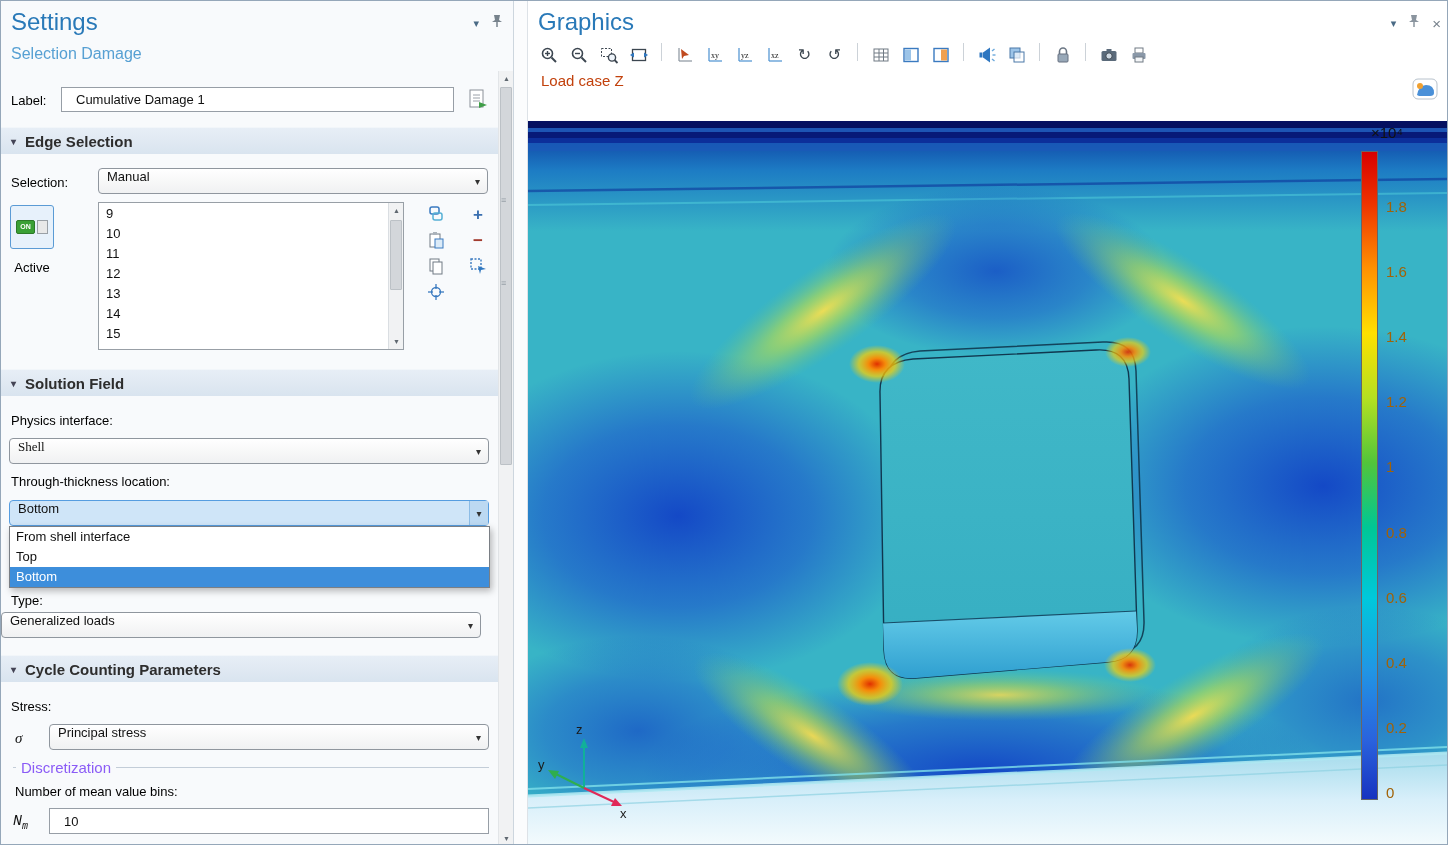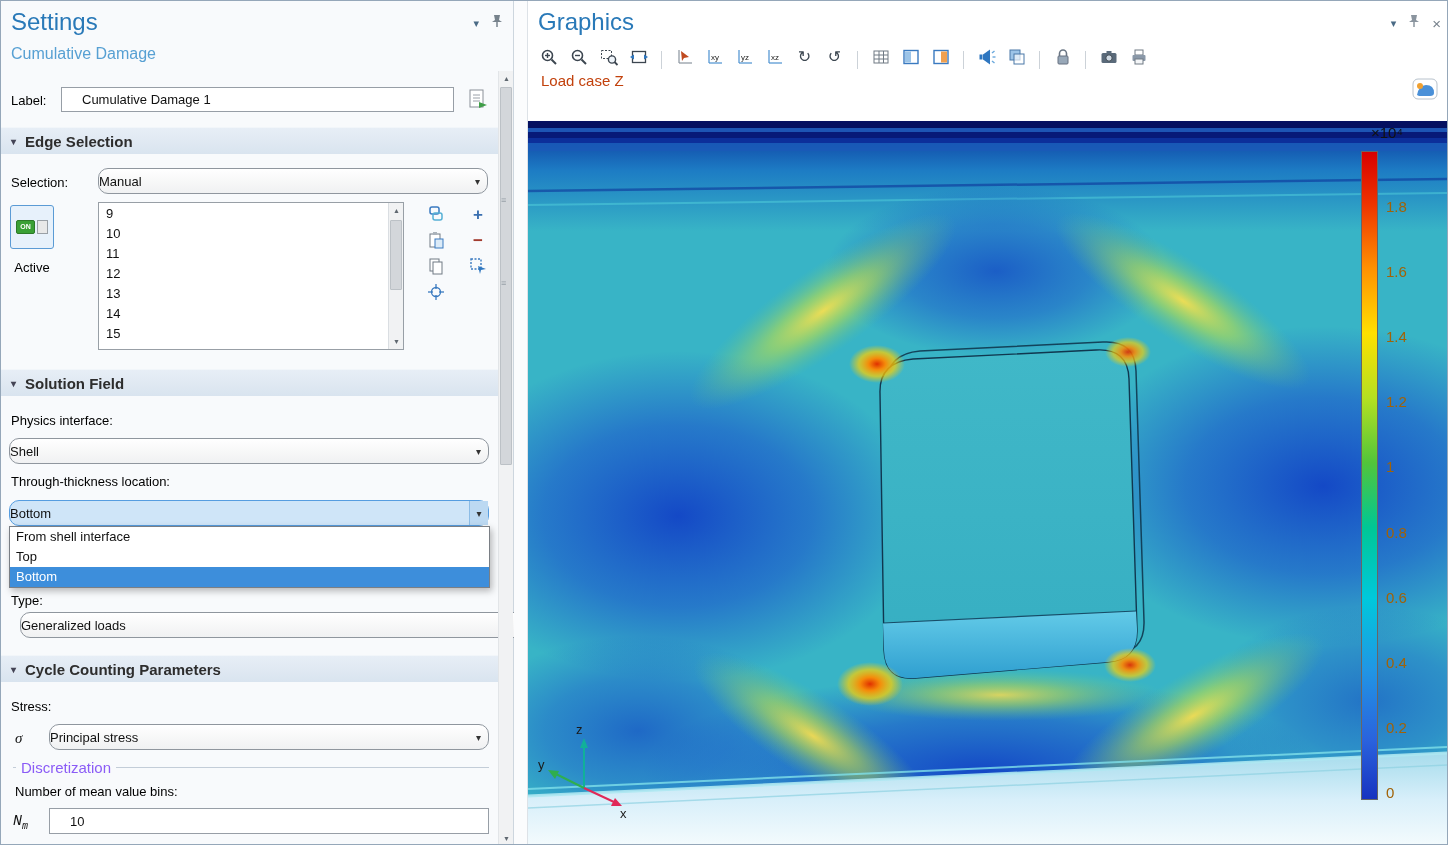--- a/index.html
+++ b/index.html
@@ -9,26 +9,26 @@
   
   .settings { position:absolute; left:0; top:0; width:513px; height:845px; background:#f8fafc; border-right:1px solid #cdd6de; }
   .panel-title { position:absolute; left:10px; top:7px; font-size:24px; color:#2979b8; }
   .panel-sub { position:absolute; left:10px; top:44px; font-size:16px; color:#57a0d3; }
   .hdr-icons { position:absolute; top:13px; display:flex; gap:12px; align-items:center; color:#6b7a88; }
   .settings .hdr-icons { right:10px; }
   .chev { font-size:11px; color:#4a6a85; cursor:default; }
   .closex { font-size:15px; color:#77828c; line-height:1; }
 
   .lbl { position:absolute; font-size:13px; color:#000; white-space:nowrap; }
-  .tinput { position:absolute; border:1px solid #979ea6; background:#fff; font-size:13px; padding:0 20px; font-family:inherit; color:#111; }
+  .tinput { position:absolute; border:1px solid #979ea6; background:#fff; font-size:13px; padding:0 14px; font-family:inherit; color:#111; }
 
   .sec-hdr { position:absolute; left:0; width:498px; height:27px; background:linear-gradient(#e7eef6,#d9e4ef); display:flex; align-items:center; gap:9px; padding-left:10px; font-size:15px; font-weight:600; color:#2d2d2d; border-top:1px solid #f2f6fa; }
   .sec-tri { font-size:10px; color:#445; }
 
-  .combo { position:absolute; height:26px; border:1px solid #8f969e; border-radius:10px; background:linear-gradient(#ffffff,#f0f1f2); font-size:13px; color:#111; display:flex; align-items:center; padding-left:0; }
+  .combo { position:absolute; height:26px; border:1px solid #8f969e; border-radius:4px; background:linear-gradient(#ffffff,#f0f1f2); font-size:13px; color:#111; display:flex; padding-left:8px; }
   .combo .arrow { position:absolute; right:0; top:0; bottom:0; width:19px; display:flex; align-items:center; justify-content:center; font-size:10px; color:#333; }
   .combo.hl { background:#cfe5f8; border-color:#569de0; }
   .combo.hl .arrow { background:#bcd9f2; border-left:1px solid #8cbce6; }
 
   .popup { position:absolute; left:8px; top:525px; width:481px; background:#fff; border:1px solid #7a7f85; box-shadow:2px 3px 7px rgba(0,0,0,.28); z-index:30; }
   .dd-item { height:20px; line-height:20px; padding-left:6px; font-size:13px; color:#111; }
   .dd-item.selected { background:#3d8edb; color:#fff; }
 
   .listbox { position:absolute; left:97px; top:201px; width:306px; height:148px; background:#fff; border:1px solid #989fa6; }
   .list-items { position:absolute; left:0; top:1px; right:16px; bottom:1px; overflow:hidden; }
@@ -54,21 +54,21 @@
 
   .panel-sb { position:absolute; right:0; top:70px; bottom:0; width:15px; background:#f1f2f3; border-left:1px solid #e2e5e8; }
   .panel-sb .sb-thumb { top:16px; height:378px; }
   .grip { position:absolute; left:2px; width:11px; color:#98a0a8; font-size:9px; letter-spacing:-1px; }
 
   .splitter { position:absolute; left:513px; top:0; width:14px; height:845px; background:#fbfcfd; border-right:1px solid #dde2e7; }
 
   
   .graphics { position:absolute; left:527px; top:0; width:921px; height:845px; background:#fff; }
   .graphics .hdr-icons { right:8px; }
-  .toolbar { position:absolute; left:8px; top:42px; height:26px; display:flex; align-items:flex-end; gap:5px; }
+  .toolbar { position:absolute; left:8px; top:42px; height:26px; display:flex; align-items:flex-start; gap:5px;font-family:Liberation Serif, serif; }
   .tbtn { width:25px; height:24px; display:flex; align-items:center; justify-content:center; border-radius:2px; }
   .tsep { width:1px; height:18px; background:#ccd2d8; margin:0 5px; }
   .tglyph { font-size:16px; color:#3c4650; line-height:1; }
 
   .load-case { position:absolute; left:13px; top:71px; font-size:15px; color:#c2410c; }
   .plot-title { position:absolute; left:0; right:70px; top:87px; text-align:center; font-size:15px; color:#1a1a1a; }
   .ctx-btn { position:absolute; right:10px; top:76px; width:28px; height:24px; }
 
   .plot { position:absolute; left:0; top:120px; width:921px; height:725px; overflow:hidden; }
   .plot svg.scene { display:block; width:100%; height:100%; }
@@ -91,21 +91,21 @@
 
   <div class="settings">
     <div class="panel-title">Settings</div>
     <div class="hdr-icons">
       <span class="chev">▾</span>
       <span><svg width="12" height="14">
             <path d="M3 1 L9 1 L8 6 L11 8 L1 8 L4 6 Z" fill="#77828c"></path>
             <line x1="6" y1="8" x2="6" y2="13" stroke="#77828c" stroke-width="1.5"></line>
           </svg></span>
     </div>
-    <div class="panel-sub">Cumulative Damage</div>
+    <div class="panel-sub">Selection Damage</div>
 
     <div class="lbl" style="left:10px; top:92px;">Label:</div>
     <input class="tinput" style="left: 60px; top: 86px; width: 393px; height: 25px;" value="Cumulative Damage 1">
     <span style="position:absolute; left:463px; top:85px;"><svg width="27" height="27">
           <rect x="6" y="4" width="13" height="17" fill="#fff" stroke="#8a9098"></rect>
           <line x1="9" y1="9" x2="16" y2="9" stroke="#9aa0a8"></line>
           <line x1="9" y1="12" x2="16" y2="12" stroke="#9aa0a8"></line>
           <line x1="9" y1="15" x2="16" y2="15" stroke="#9aa0a8"></line>
           <polygon points="15,16 23,19 15,22" fill="#3f9e48"></polygon>
         </svg></span>
@@ -182,37 +182,37 @@
             <polygon points="9,9 17,12 12,13 11,17" fill="#2f77c0"></polygon>
           </svg>
         </span>
     </div>
 
     <div class="sec-hdr" style="top:368px;">
       <span class="sec-tri">▾</span>
       <span>Solution Field</span>
     </div>
     <div class="lbl" style="left:10px; top:412px;">Physics interface:</div>
-    <div class="combo" style="left:8px; top:437px; width:480px;">
+    <div class="combo" style="left:8px; top:437px; width:480px;font-family:Liberation Serif, serif;">
       <span>Shell</span>
       <span class="arrow">▾</span>
     </div>
     <div class="lbl" style="left:10px; top:473px;">Through-thickness location:</div>
     <div class="combo hl" style="left:8px; top:499px; width:480px;">
       <span>Bottom</span>
       <span class="arrow">▾</span>
     </div>
     <div class="popup">
         <div class="dd-item">From shell interface</div>
         <div class="dd-item">Top</div>
         <div class="dd-item selected">Bottom</div>
       </div>
 
     <div class="lbl" style="left:10px; top:592px;">Type:</div>
-    <div class="combo" style="left:19px; top:611px; width:525px;">
+    <div class="combo" style="left:0; top:611px; width:480px;">
       <span>Generalized loads</span>
       <span class="arrow">▾</span>
     </div>
 
     <div class="sec-hdr" style="top:654px;">
       <span class="sec-tri">▾</span>
       <span>Cycle Counting Parameters</span>
     </div>
     <div class="lbl" style="left:10px; top:698px;">Stress:</div>
     <span class="sym" style="left:14px; top:729px;">σ</span>

